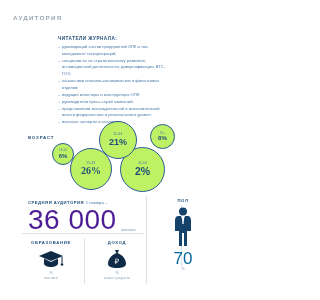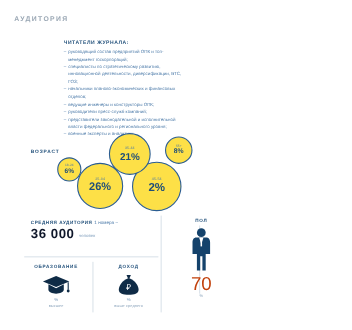--- a/index.html
+++ b/index.html
@@ -39,51 +39,51 @@
 
   
   .age-label{
     position:absolute;left:28px;top:135px;
     font-size:4.4px;font-weight:700;letter-spacing:.8px;
     color:#1f4e79;text-transform:uppercase;
   }
   .bubbles{position:absolute;left:46px;top:126px;width:179px;height:72px;}
   .bubble{
     position:absolute;border-radius:50%;
-    border:1.1px solid #2b5d92;background:#fde047;
+    border:1.1px solid #2b5d92;background:#bef264;
     display:flex;flex-direction:column;
     align-items:center;justify-content:center;
     box-sizing:border-box;
   }
   .bubble .rng{font-size:3.3px;color:#4a79a8;line-height:1;margin-bottom:.8px;letter-spacing:.1px;}
   .bubble .pct{font-weight:700;color:#1f4e79;line-height:1;}
 
   .b-1824{left:6px;  top:17px; width:22px;height:22px;z-index:4;}
   .b-1824 .pct{font-size:6px;}
   .b-1824 .rng{font-size:2.9px;}
 
   .b-2534{left:24px; top:22px; width:42px;height:42px;z-index:3;}
-  .b-2534 .pct{font-size:10px;}
+  .b-2534 .pct{font-size:10px;font-family:Liberation Serif, serif;}
 
   .b-3544{left:53px; top:-5px; width:38px;height:38px;z-index:3;}
   .b-3544 .pct{font-size:9px;}
 
   .b-4554{left:74px; top:21px; width:45px;height:45px;z-index:2;}
   .b-4554 .pct{font-size:10.5px;}
 
   .b-55{left:104px; top:-2px; width:25px;height:25px;z-index:4;}
   .b-55 .pct{font-size:6.2px;}
   .b-55 .rng{font-size:2.9px;}
 
   
   .avg{position:absolute;left:28px;top:200px;}
   .avg-cap{font-size:4.2px;font-weight:700;letter-spacing:.5px;color:#1f4e79;text-transform:uppercase;}
   .avg-cap .thin{font-weight:400;text-transform:none;letter-spacing:0;color:#4a79a8;}
   .avg-row{display:flex;align-items:flex-end;margin-top:1px;}
-  .avg-num{font-size:12px;font-weight:700;color:#0f172a;letter-spacing:.5px;line-height:1;}
+  .avg-num{font-size:28px;font-weight:400;color:#4c1d95;letter-spacing:.5px;line-height:1;}
   .avg-unit{font-size:4px;color:#7d9cbb;margin-left:4px;margin-bottom:2.5px;}
 
   
   .hline{position:absolute;background:#dbe3ea;height:.7px;}
   .vline{position:absolute;background:#dbe3ea;width:.7px;}
 
   
   .stat{position:absolute;text-align:center;}
   .stat-cap{
     font-size:4.2px;font-weight:700;letter-spacing:.7px;
@@ -99,21 +99,21 @@
 
   
   .gender{position:absolute;left:150px;top:198px;width:66px;text-align:center;}
   .gender-cap{
     font-size:4.2px;font-weight:700;letter-spacing:.7px;
     color:#1f4e79;text-transform:uppercase;text-align:center;
   }
   .gender-row{display:flex;justify-content:center;align-items:flex-end;margin-top:4px;gap:6px;}
   .g-col{display:flex;flex-direction:column;align-items:center;}
   .g-ico{height:40px;display:flex;align-items:flex-end;justify-content:center;}
-  .g-val{font-size:17px;color:#c2410c;line-height:1;margin-top:3px;}
+  .g-val{font-size:17px;color:#0369a1;line-height:1;margin-top:3px;}
   .g-pct{font-size:3.6px;color:#8aa3bb;}
 </style>
 </head>
 <body>
 
 <div class="page">
 
   <div class="page-title">АУДИТОРИЯ</div>
 
   <div class="readers">

